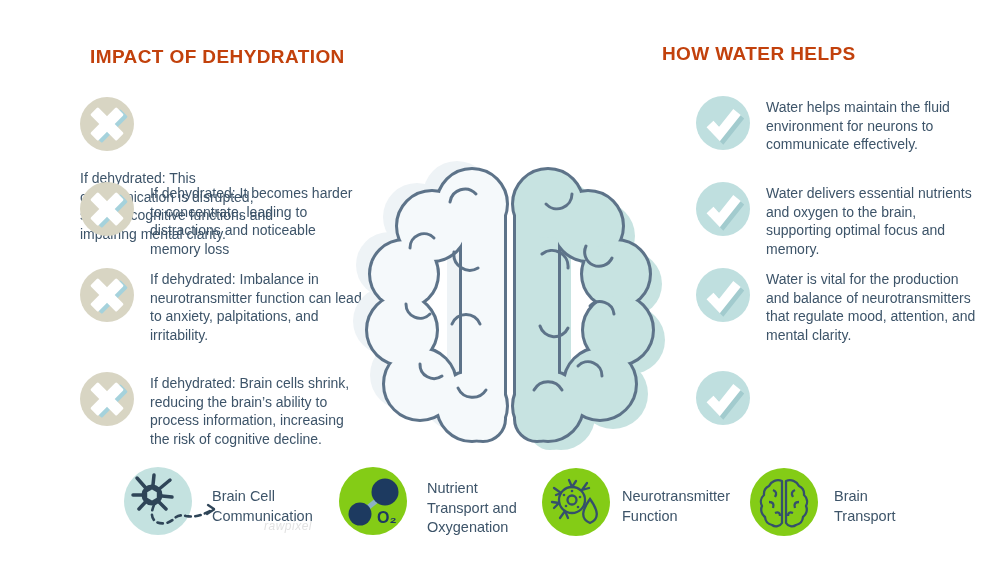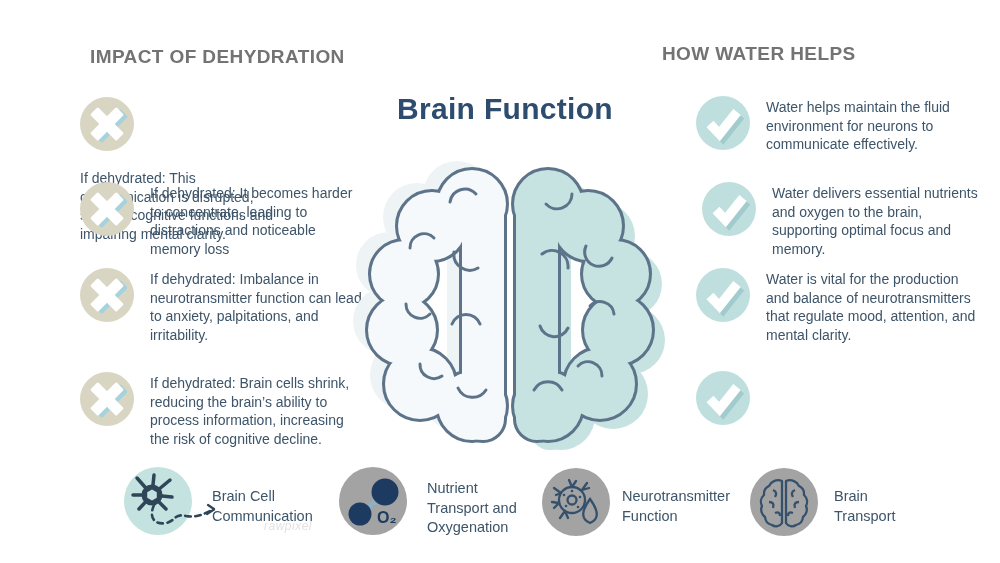--- a/index.html
+++ b/index.html
@@ -10,21 +10,21 @@
     position:relative;
     overflow:hidden;
     color:#3d5469;
   }
   .stage { position:absolute; inset:0; }
 
   
   .col-heading {
     position:absolute;
     font-size:19px; font-weight:700; letter-spacing:0.4px;
-    color:#737373;
+    color:#c2410c;
   }
   #heading-left  { left:90px;  top:46px; }
   #heading-right { left:662px; top:43px; }
 
   
   .main-title {
     position:absolute; left:330px; top:92px; width:350px;
     text-align:center;
     font-size:30px; font-weight:700; letter-spacing:0.3px;
     color:#2e4d6e;
@@ -37,31 +37,31 @@
     font-size:14px; line-height:1.33; font-weight:500; color:#3d5469;
     padding-top:2px;
   }
   .left-col  .item-row { left:80px;  width:290px; }
   .left-col  .item-text { width:212px; }
   .right-col .item-row { left:696px; width:300px; }
   .right-col .item-text { width:218px; }
 
   #l-item-0 { top:97px;flex-direction:column; }  #l-item-1 { top:182px; }
   #l-item-2 { top:268px; } #l-item-3 { top:372px; }
-  #r-item-0 { top:96px; }  #r-item-1 { top:182px;justify-content:center; }
+  #r-item-0 { top:96px; }  #r-item-1 { top:182px; }
   #r-item-2 { top:268px; } #r-item-3 { top:371px; }
 
   
   .brain-wrap { position:absolute; left:360px; top:148px; width:300px; height:320px; }
   .brain-wrap svg { overflow:visible; }
 
   
   .legend-circle {
     position:absolute; width:68px; height:68px; border-radius:50%;
-    background:#a3a3a3;
+    background:#84cc16;
   }
   #legend-circle-2 { left:339px; top:467px; }
   #legend-circle-3 { left:542px; top:468px; }
   #legend-circle-4 { left:750px; top:468px; }
   .legend-icon-wrap-1 { position:absolute; left:124px; top:467px; width:112px; height:68px; }
   .legend-label {
     position:absolute; font-size:14.5px; font-weight:500; line-height:1.35; color:#3d5469;
   }
   #legend-label-1 { left:212px; top:487px; width:116px; }
   #legend-label-2 { left:427px; top:479px; width:100px; }
@@ -75,21 +75,20 @@
   }
 </style>
 </head>
 <body>
 
 <div class="stage">
 
   <div class="col-heading" id="heading-left">IMPACT OF DEHYDRATION</div>
   <div class="col-heading" id="heading-right">HOW WATER HELPS</div>
 
-  <div class="main-title">Brain Function</div>
 
   <div class="left-col">
 
     <div class="item-row" id="l-item-0">
       <span class="badge">
         <svg width="54" height="54" viewBox="0 0 54 54">
           <circle cx="27" cy="27" r="27" fill="#d8d5c3"></circle>
           <rect x="8.5" y="21.5" width="37" height="11" rx="1.5" fill="#a5d2dc" transform="translate(4 2) rotate(-45 27 27)"></rect>
           <rect x="8.5" y="21.5" width="37" height="11" rx="1.5" fill="#ffffff" transform="rotate(45 27 27)"></rect>
           <rect x="8.5" y="21.5" width="37" height="11" rx="1.5" fill="#ffffff" transform="rotate(-45 27 27)"></rect>

